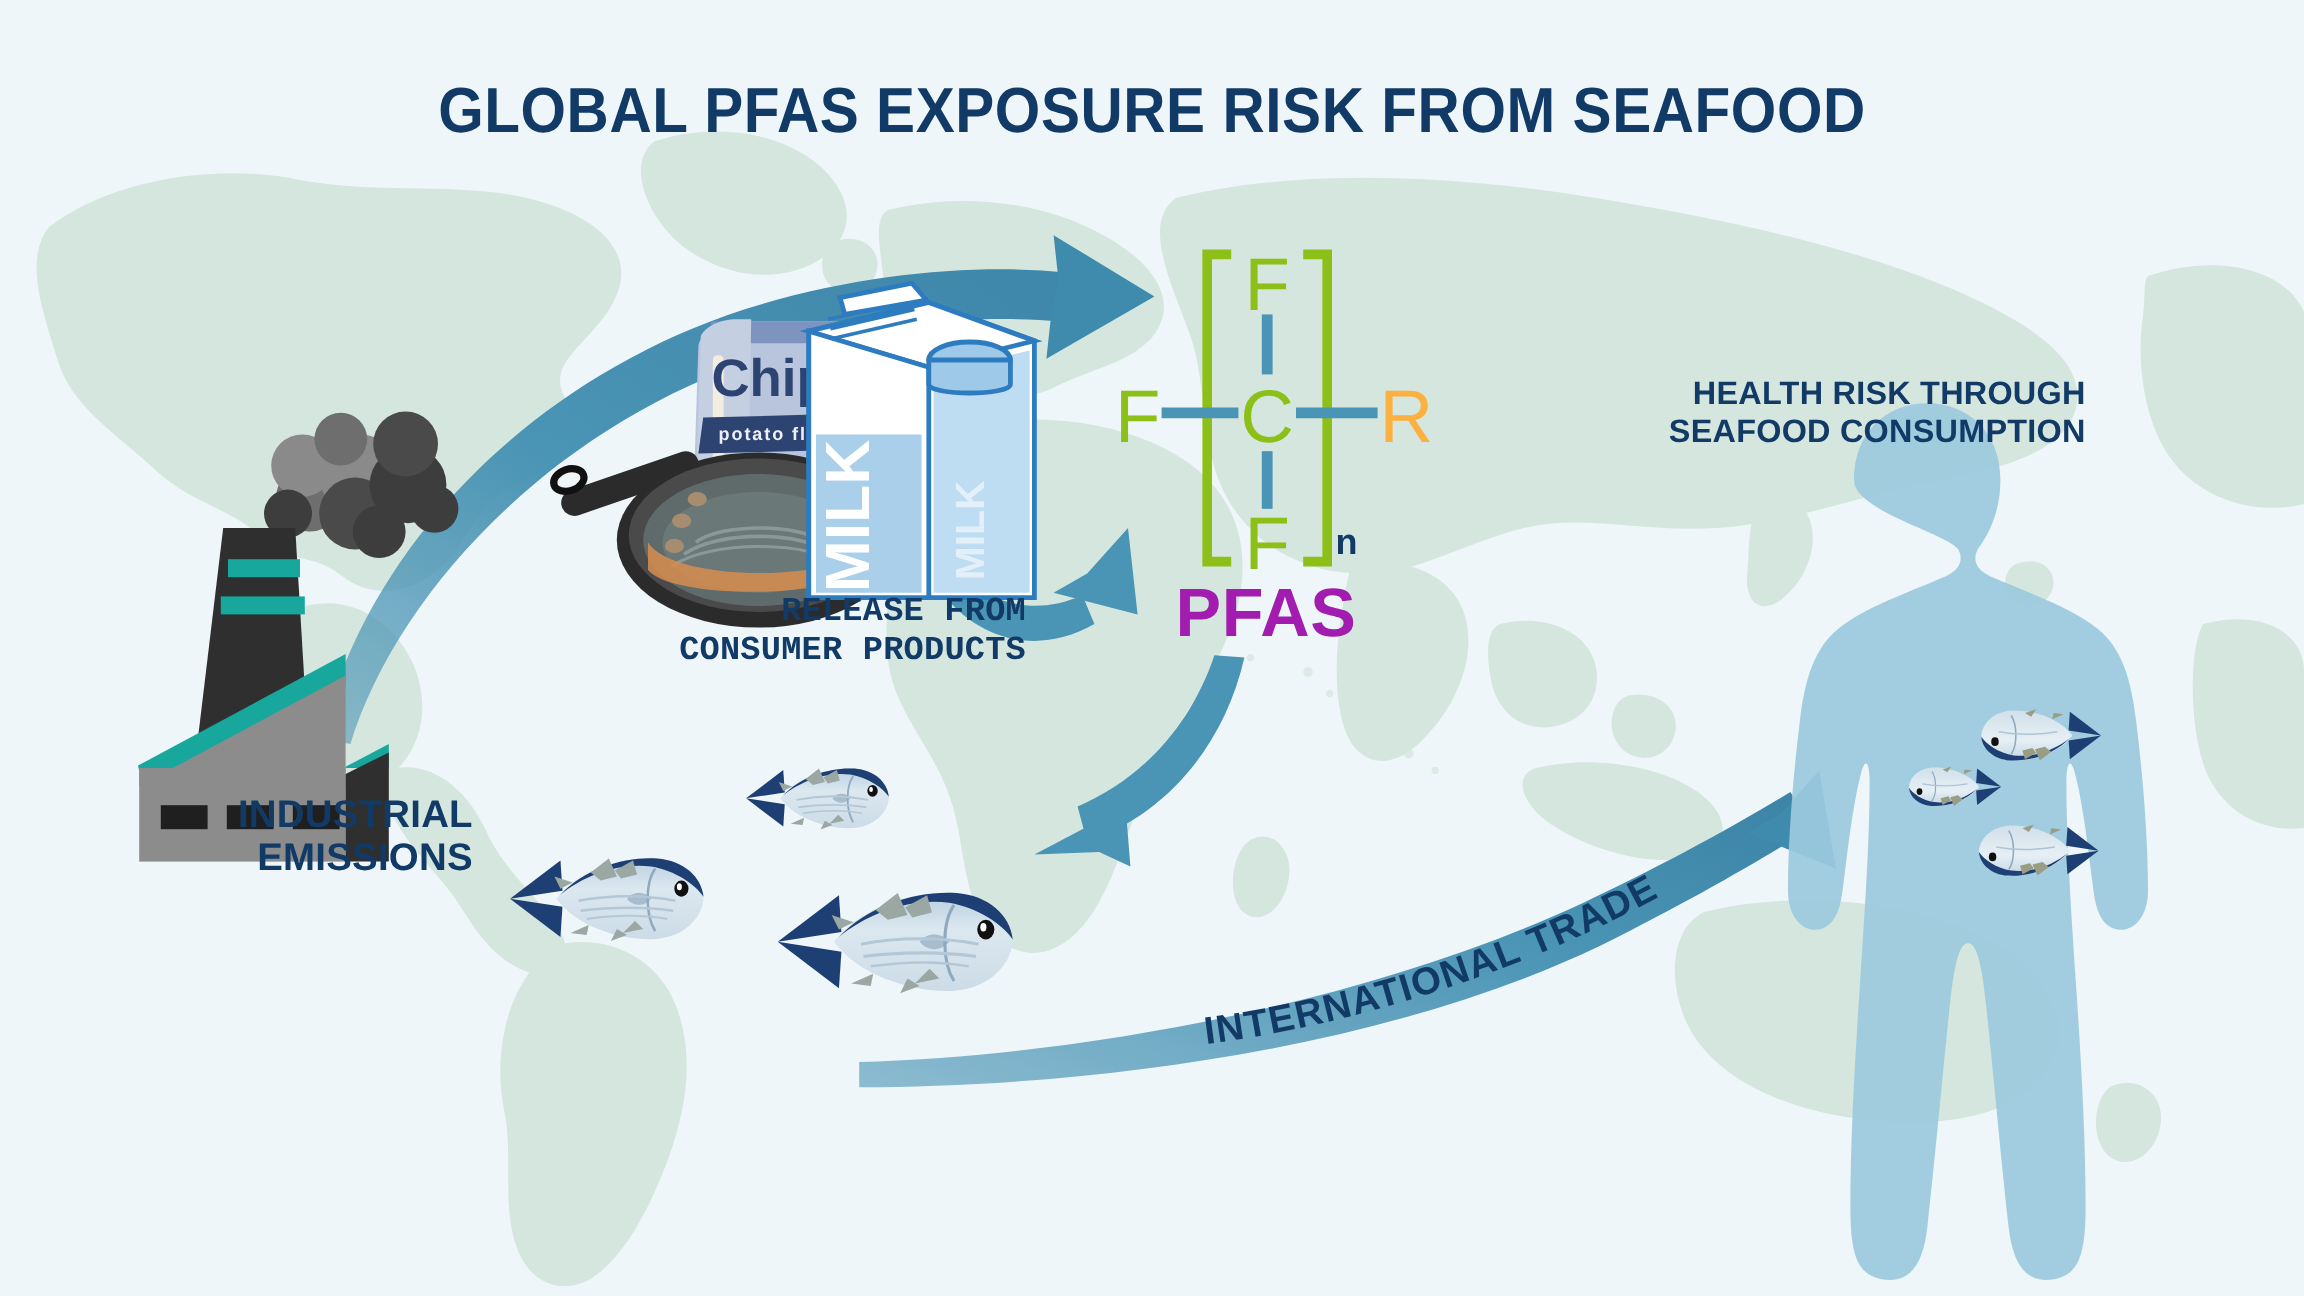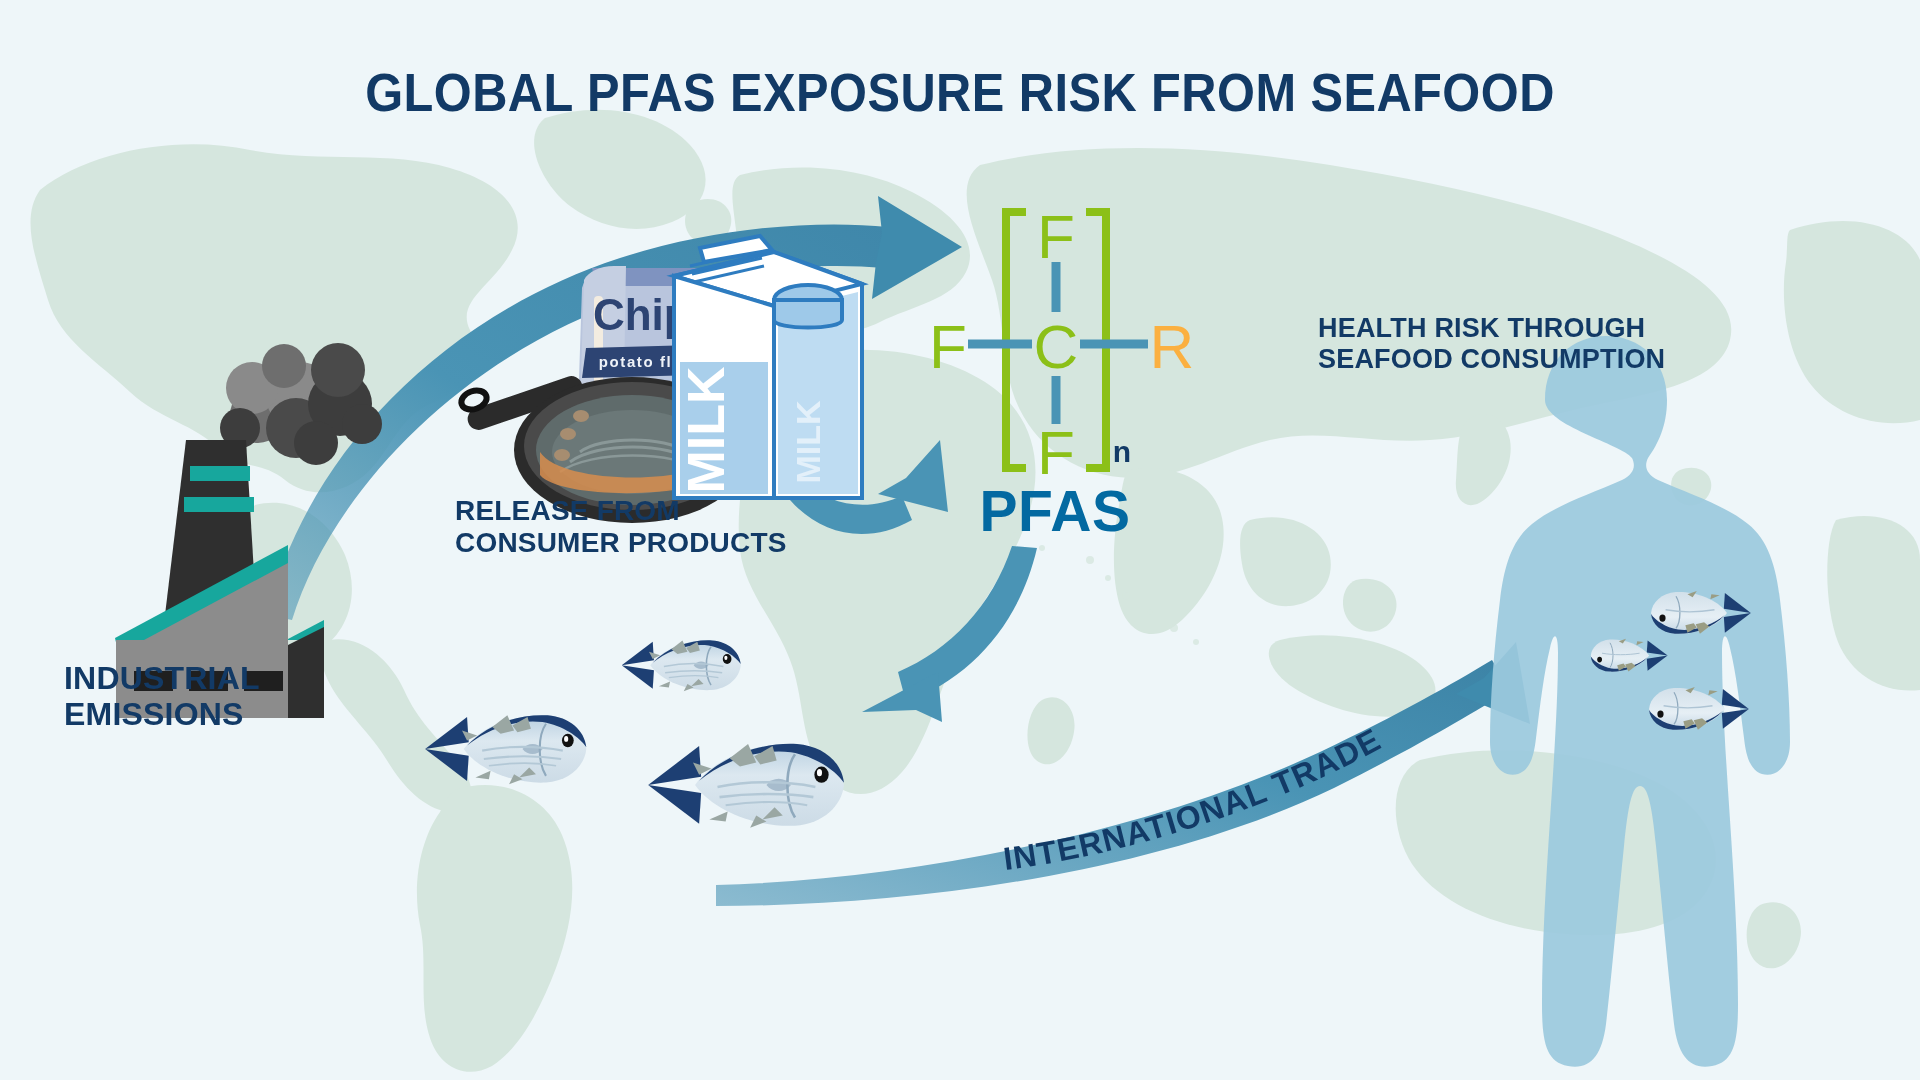--- a/index.html
+++ b/index.html
@@ -47,47 +47,47 @@
     transform-origin: center top;
     white-space: nowrap;
   }
 
   
   .caption {
     position: absolute;
     font-family: "Liberation Sans", sans-serif;
     font-weight: bold;
     color: #123a66;
-    text-align: left;
+    text-align: right;
     line-height: 1.14;
     letter-spacing: 0.2px;
     white-space: pre-line;
   }
   #cap-industrial {
     left: 64px;  top: 660px;  width: 330px;  font-size: 32px;
   }
   #cap-consumer {
-    left: 455px; top: 495px;  width: 400px;  font-size: 28px;
+    left: 455px; top: 495px;  width: 400px;  font-size: 28px; font-family: Liberation Mono, monospace;
   }
   #cap-bioaccum {
     left: 355px; top: 822px;  width: 440px;  font-size: 29px;
   }
   #cap-health {
     left: 1318px; top: 313px; width: 420px;  font-size: 27px;
   }
   #pfas-word {
     position: absolute;
     left: 955px;
     top: 478px;
     width: 200px;
     text-align: center;
     font-family: "Liberation Sans", sans-serif;
     font-weight: bold;
     font-size: 57px;
-    color: #0369a1;
+    color: #a21caf;
     letter-spacing: 0.5px;
   }
 </style>
 </head>
 <body>
 
 <div id="stage">
 
   <svg id="worldmap" viewBox="0 0 1920 1080">
     <rect x="0" y="0" width="1920" height="1080" fill="#eef6f9"></rect>

